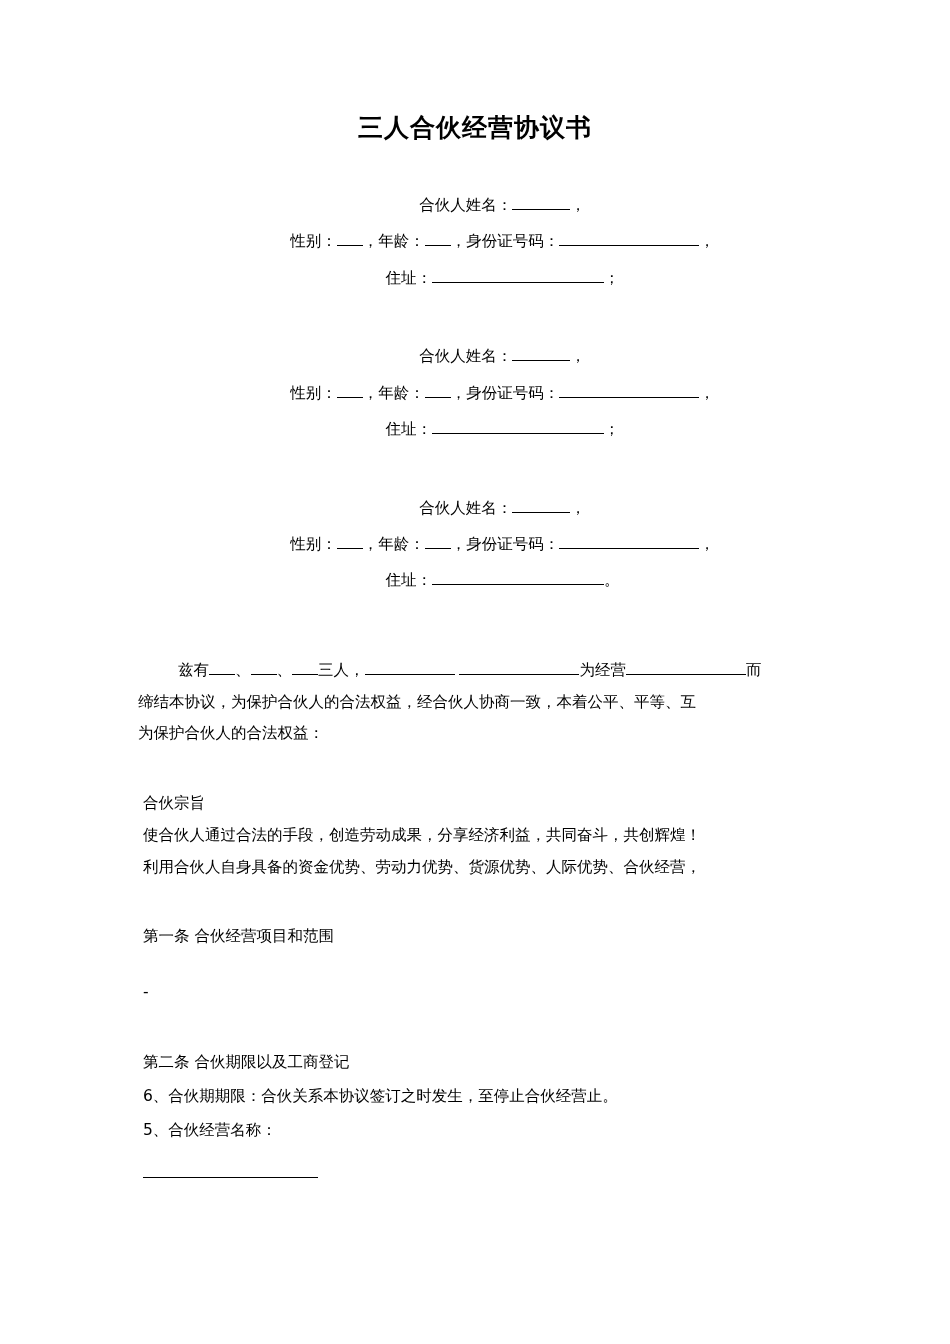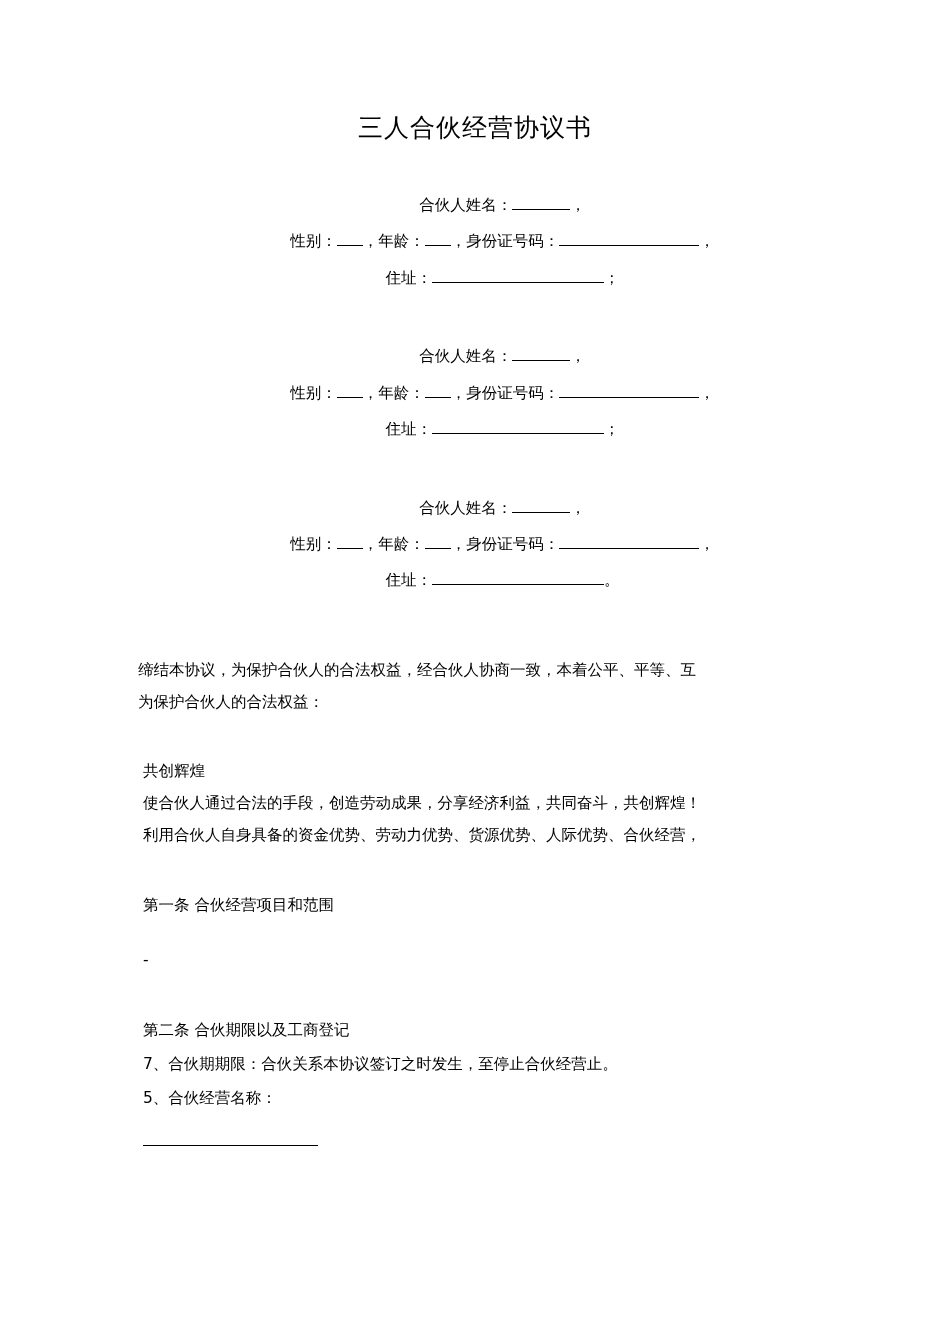--- a/index.html
+++ b/index.html
@@ -17,21 +17,21 @@
   .page {
     position: relative;
     width: 950px;
     height: 1344px;
     box-sizing: border-box;
     padding: 0 88px;
   }
   .doc-title {
     text-align: center;
     font-size: 25px;
-    font-weight: normal;
+    font-weight: bold;
     letter-spacing: 1px;
     margin-top: 110px;
     margin-bottom: 0;
     line-height: 1.4;
   }
   .party-group {
     margin-top: 42px;
   }
   .party-line {
     font-size: 15.5px;
@@ -122,35 +122,36 @@
     <div class="party-line"><span>住址：</span><span class="blank b-lg"></span><span>；</span></div>
   </div>
 
   <div class="party-group">
     <div class="party-line"><span>合伙人姓名：</span><span class="blank b-sm"></span><span>，</span></div>
     <div class="party-line"><span>性别：</span><span class="blank b-xs"></span><span>，年龄：</span><span class="blank b-xs"></span><span>，身份证号码：</span><span class="blank b-md"></span><span>，</span></div>
     <div class="party-line"><span>住址：</span><span class="blank b-lg"></span><span>。</span></div>
   </div>
 
   <div class="recital">
+    <div class="first-line"><span>兹有</span><span class="blank b-xs"></span><span>、</span><span class="blank b-xs"></span><span>、</span><span class="blank b-xs"></span><span>三人，</span><span class="blank b-recital1"></span>&nbsp;<span class="blank b-recital2"></span><span>为经营</span><span class="blank b-recital2"></span><span>而</span></div>
     <div>缔结本协议，为保护合伙人的合法权益，经合伙人协商一致，本着公平、平等、互</div>
     <div>为保护合伙人的合法权益：</div>
   </div>
 
   <div class="section">
-    <p class="section-heading">共创辉煌</p>
+    <p class="section-heading">合伙宗旨</p>
     <p class="para-body">使合伙人通过合法的手段，创造劳动成果，分享经济利益，共同奋斗，共创辉煌！</p>
     <p class="para-body">利用合伙人自身具备的资金优势、劳动力优势、货源优势、人际优势、合伙经营，</p>
   </div>
 
   <div class="section">
     <p class="section-heading">第一条  合伙经营项目和范围</p>
   </div>
   <div class="dash-line">-</div>
 
   <div class="section">
     <p class="section-heading">第二条  合伙期限以及工商登记</p>
   </div>
-  <div class="clause">7、合伙期期限：合伙关系本协议签订之时发生，至停止合伙经营止。</div>
+  <div class="clause">6、合伙期期限：合伙关系本协议签订之时发生，至停止合伙经营止。</div>
   <div class="clause">5、合伙经营名称：</div>
   <div class="blank-line-row"><span class="sig-blank"></span></div>
 
 </div>
 
 </body></html>

